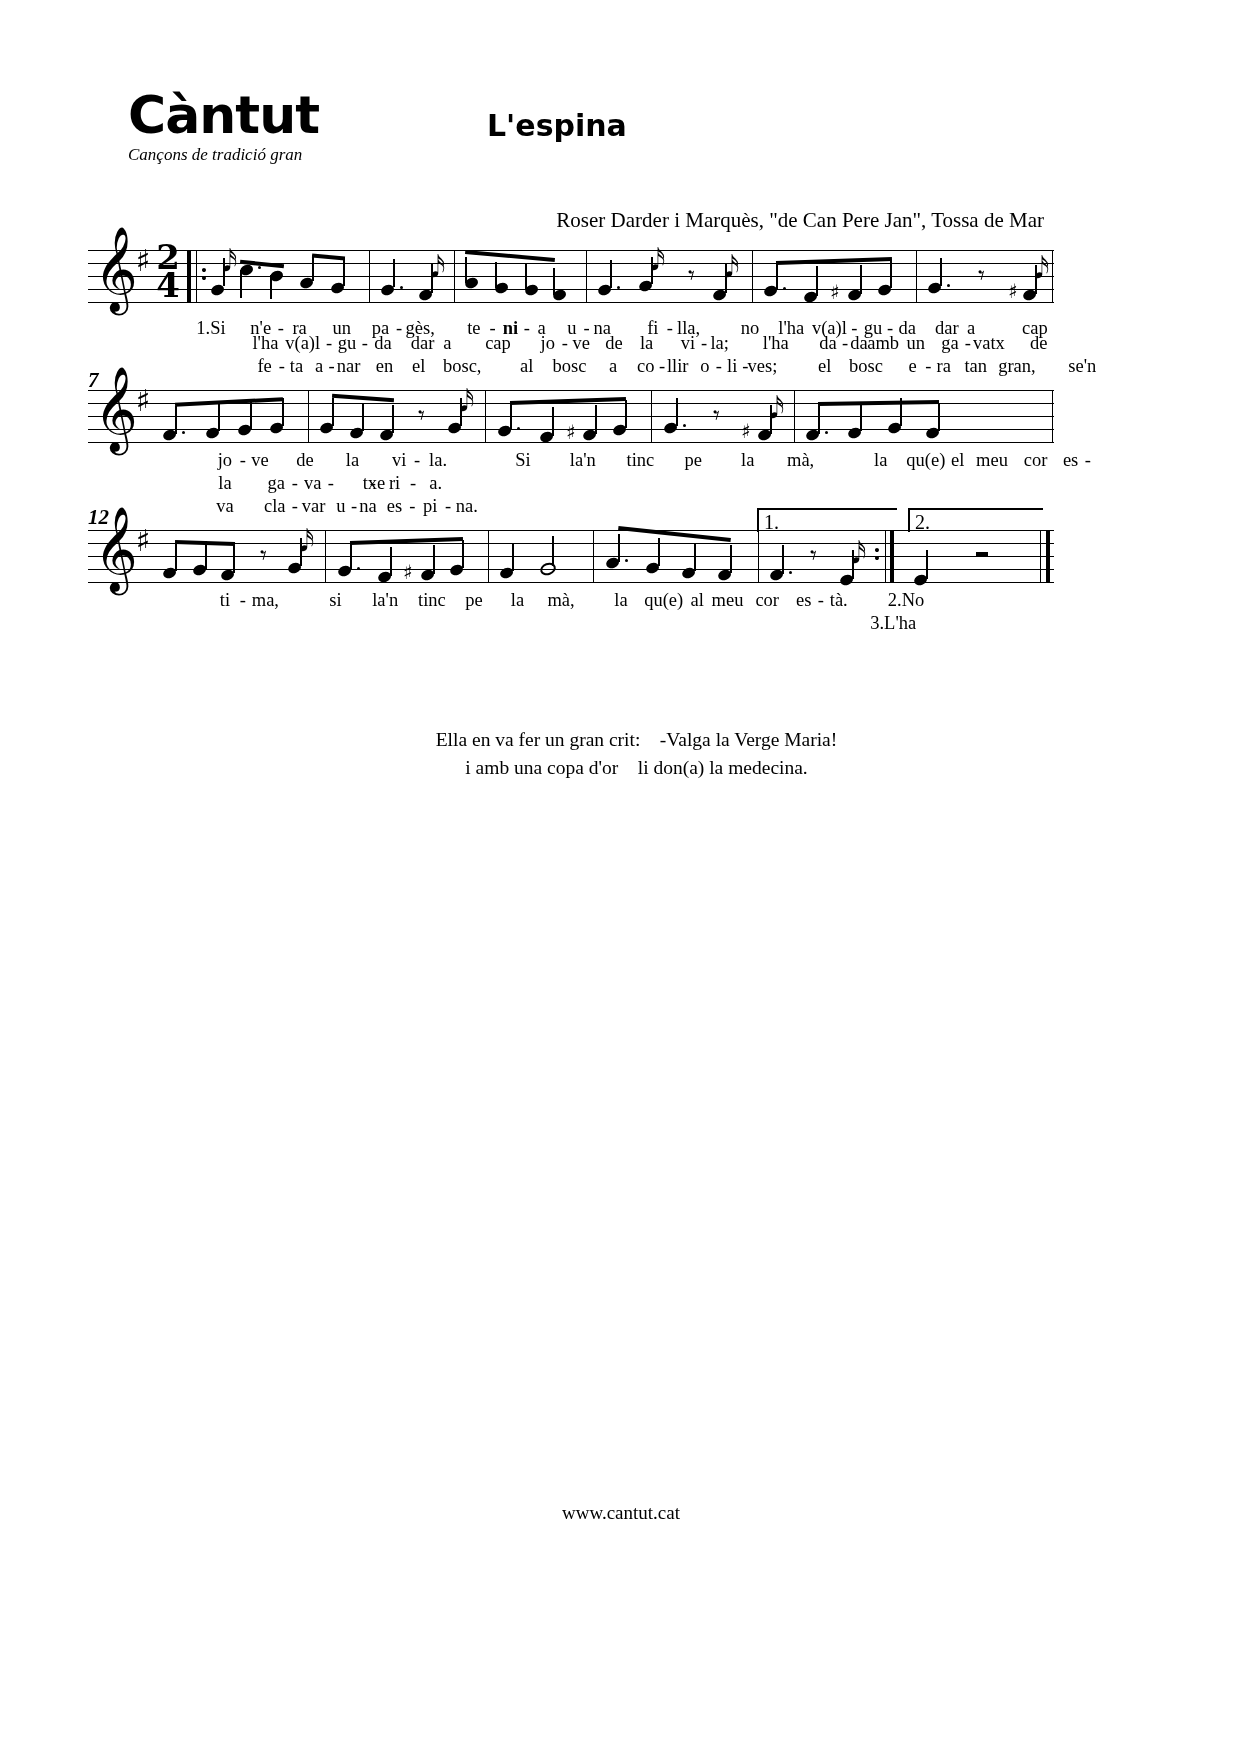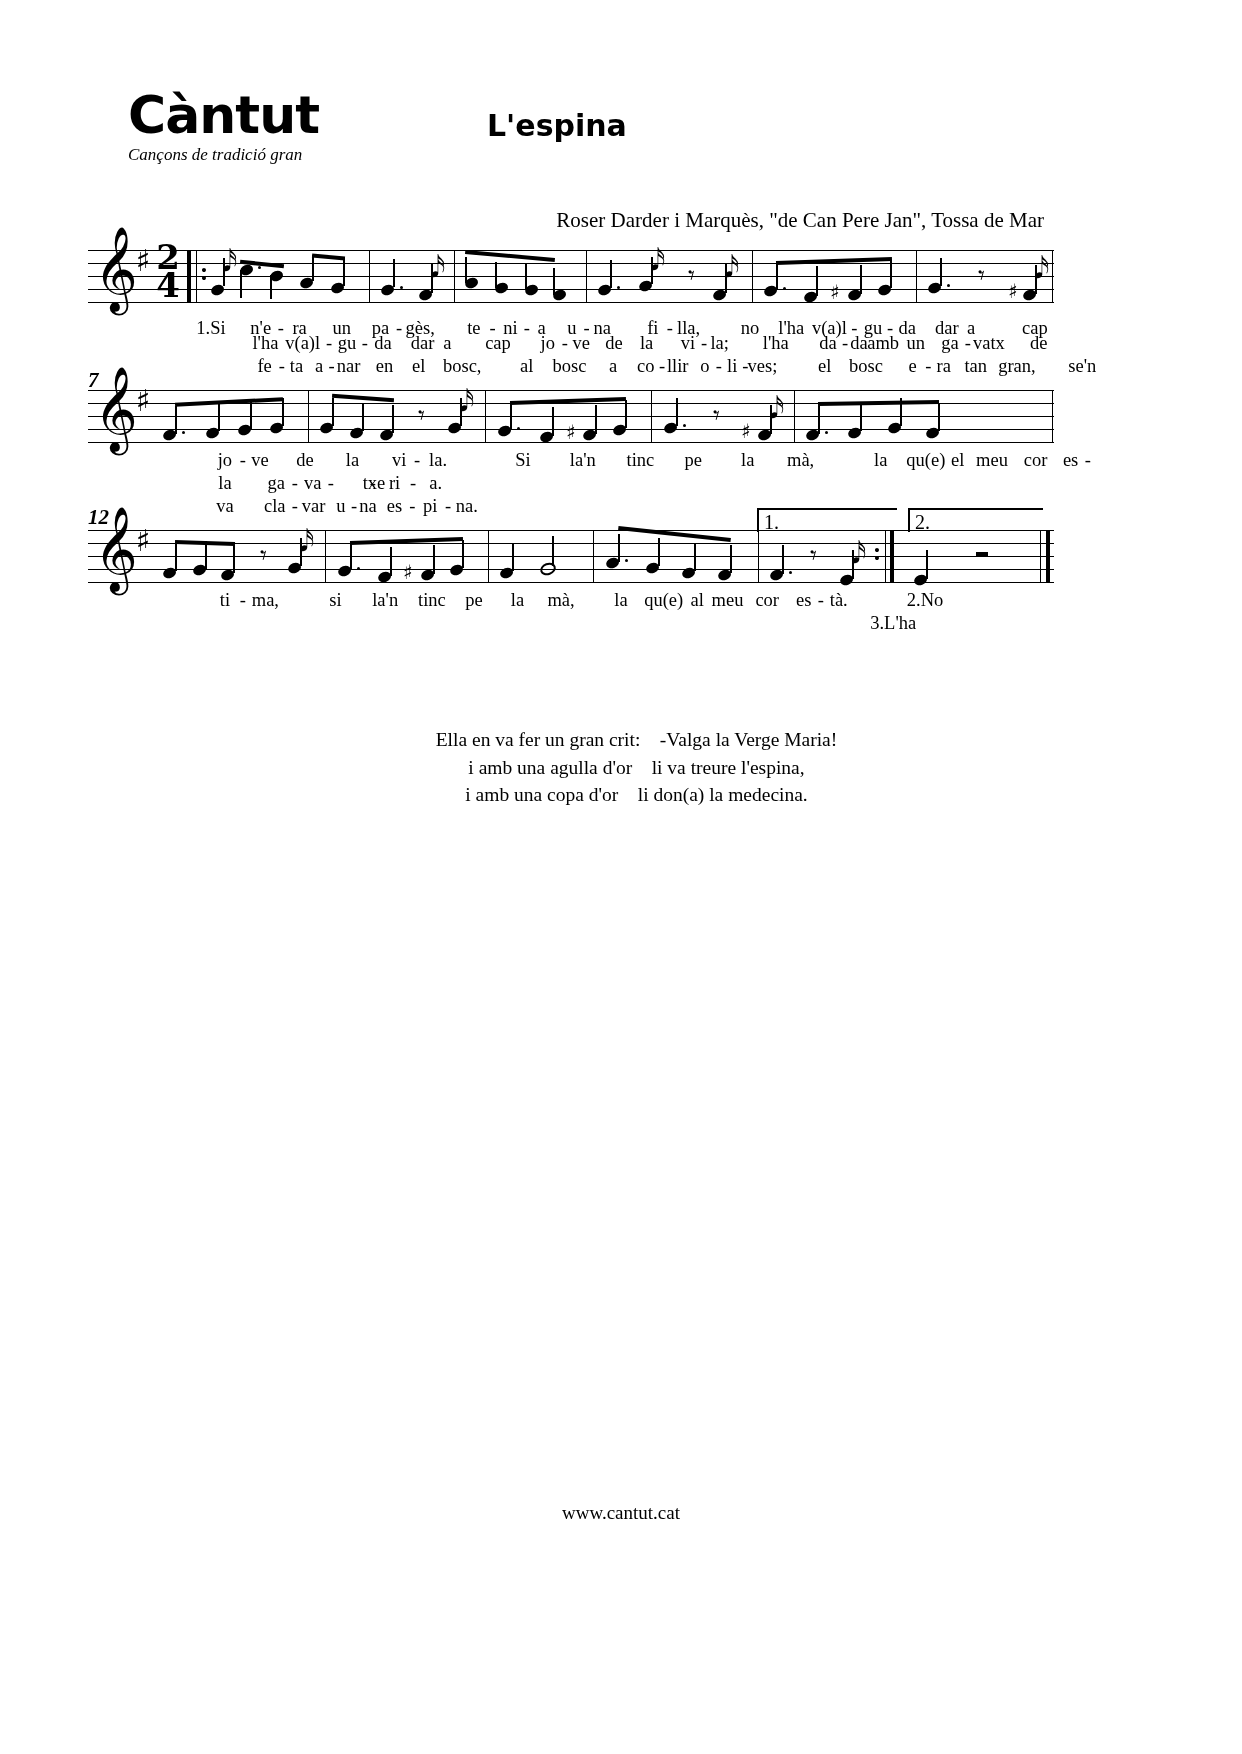--- a/index.html
+++ b/index.html
@@ -360,21 +360,21 @@
       <span class="lyric" style="left: 122.924px;">1.Si</span>
       <span class="lyric" style="left: 172.716px;">n'e</span>
       <span class="lyric" style="left: 192.944px;">-</span>
       <span class="lyric" style="left: 211.616px;">ra</span>
       <span class="lyric" style="left: 253.628px;">un</span>
       <span class="lyric" style="left: 292.528px;">pa</span>
       <span class="lyric" style="left: 311.2px;">-</span>
       <span class="lyric" style="left: 332.206px;">gès,</span>
       <span class="lyric" style="left: 385.888px;">te</span>
       <span class="lyric" style="left: 404.56px;">-</span>
-      <span class="lyric" style="left: 422.454px;">ni</span>
+      <span class="lyric" style="left: 422.454px; font-weight: bold;">ni</span>
       <span class="lyric" style="left: 438.792px;">-</span>
       <span class="lyric" style="left: 453.574px;">a</span>
       <span class="lyric" style="left: 483.916px;">u</span>
       <span class="lyric" style="left: 498.698px;">-</span>
       <span class="lyric" style="left: 514.258px;">na</span>
       <span class="lyric" style="left: 564.828px;">fi</span>
       <span class="lyric" style="left: 581.944px;">-</span>
       <span class="lyric" style="left: 600.616px;">lla,</span>
       <span class="lyric" style="left: 662.078px;">no</span>
       <span class="lyric" style="left: 703.312px;">l'ha</span>
@@ -676,26 +676,25 @@
       <span class="lyric" style="left: 429.456px;">la</span>
       <span class="lyric" style="left: 473.024px;">mà,</span>
       <span class="lyric" style="left: 532.93px;">la</span>
       <span class="lyric" style="left: 575.72px;">qu(e)</span>
       <span class="lyric" style="left: 609.174px;">al</span>
       <span class="lyric" style="left: 639.516px;">meu</span>
       <span class="lyric" style="left: 679.194px;">cor</span>
       <span class="lyric" style="left: 715.76px;">es</span>
       <span class="lyric" style="left: 732.876px;">-</span>
       <span class="lyric" style="left: 750.77px;">tà.</span>
-      <span class="lyric" style="left: 837px;">2.No</span>
+      <span class="lyric" style="left: 818px;">2.No</span>
     </div>
   <div class="lyric-row" style="top:83px;">
       <span class="lyric" style="left: 805.23px;">3.L'ha</span>
     </div>
 </div>
 
 <div class="verse-block">
   <div>Ella en va fer un gran crit:    -Valga la Verge Maria!</div>
-  <div>i amb una agulla d'or    li va treure l'espina,</div>
   <div>i amb una copa d'or    li don(a) la medecina.</div>
 </div>
 
 <div class="footer">www.cantut.cat</div>
 
 </body></html>

